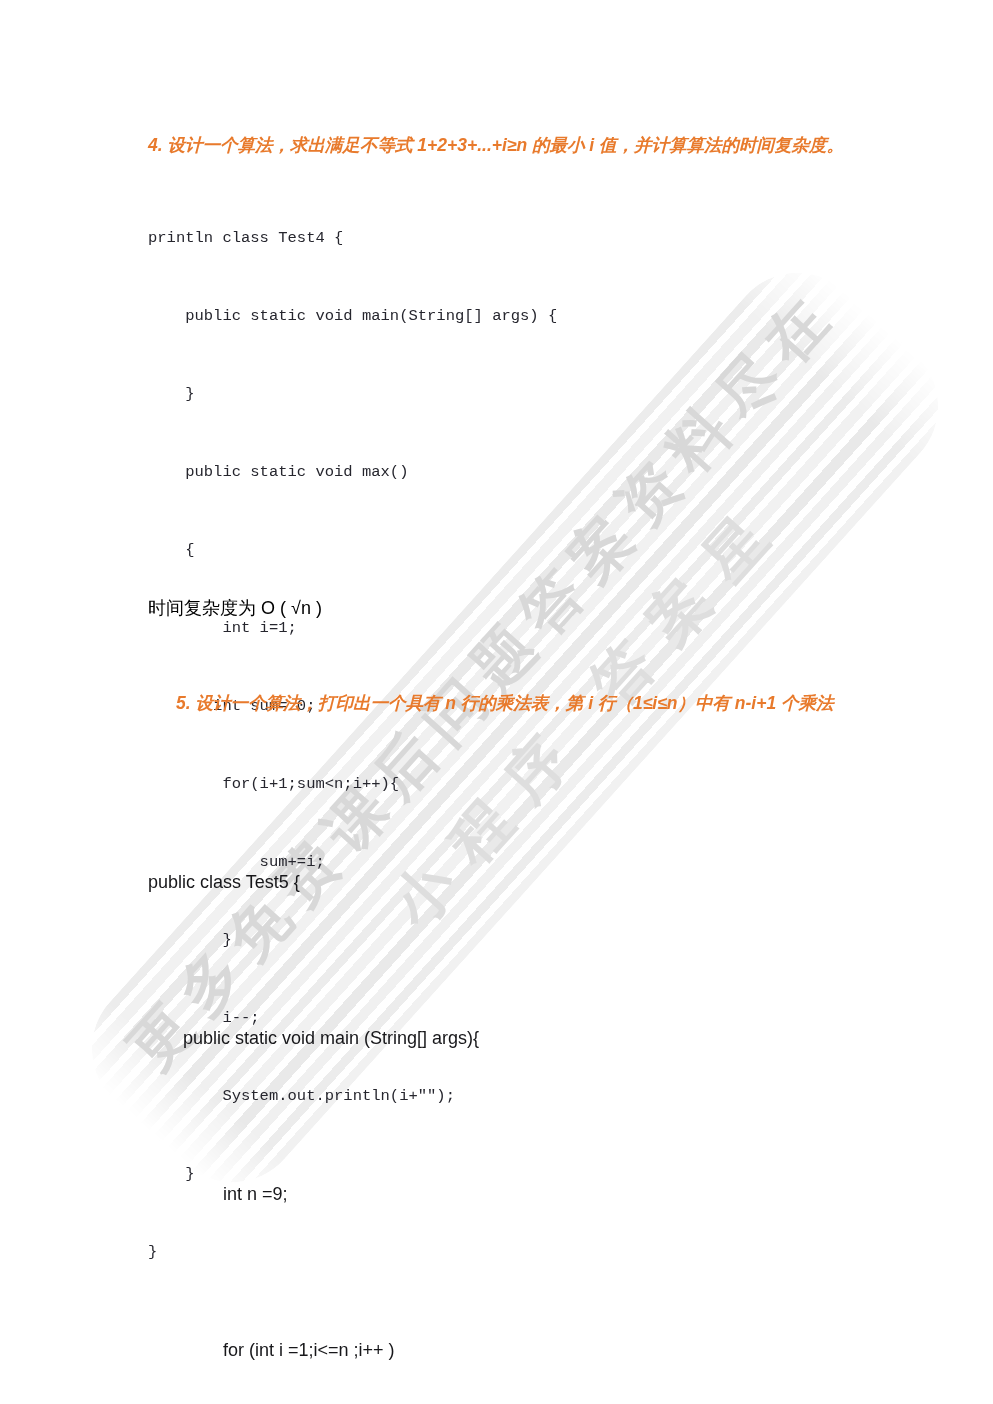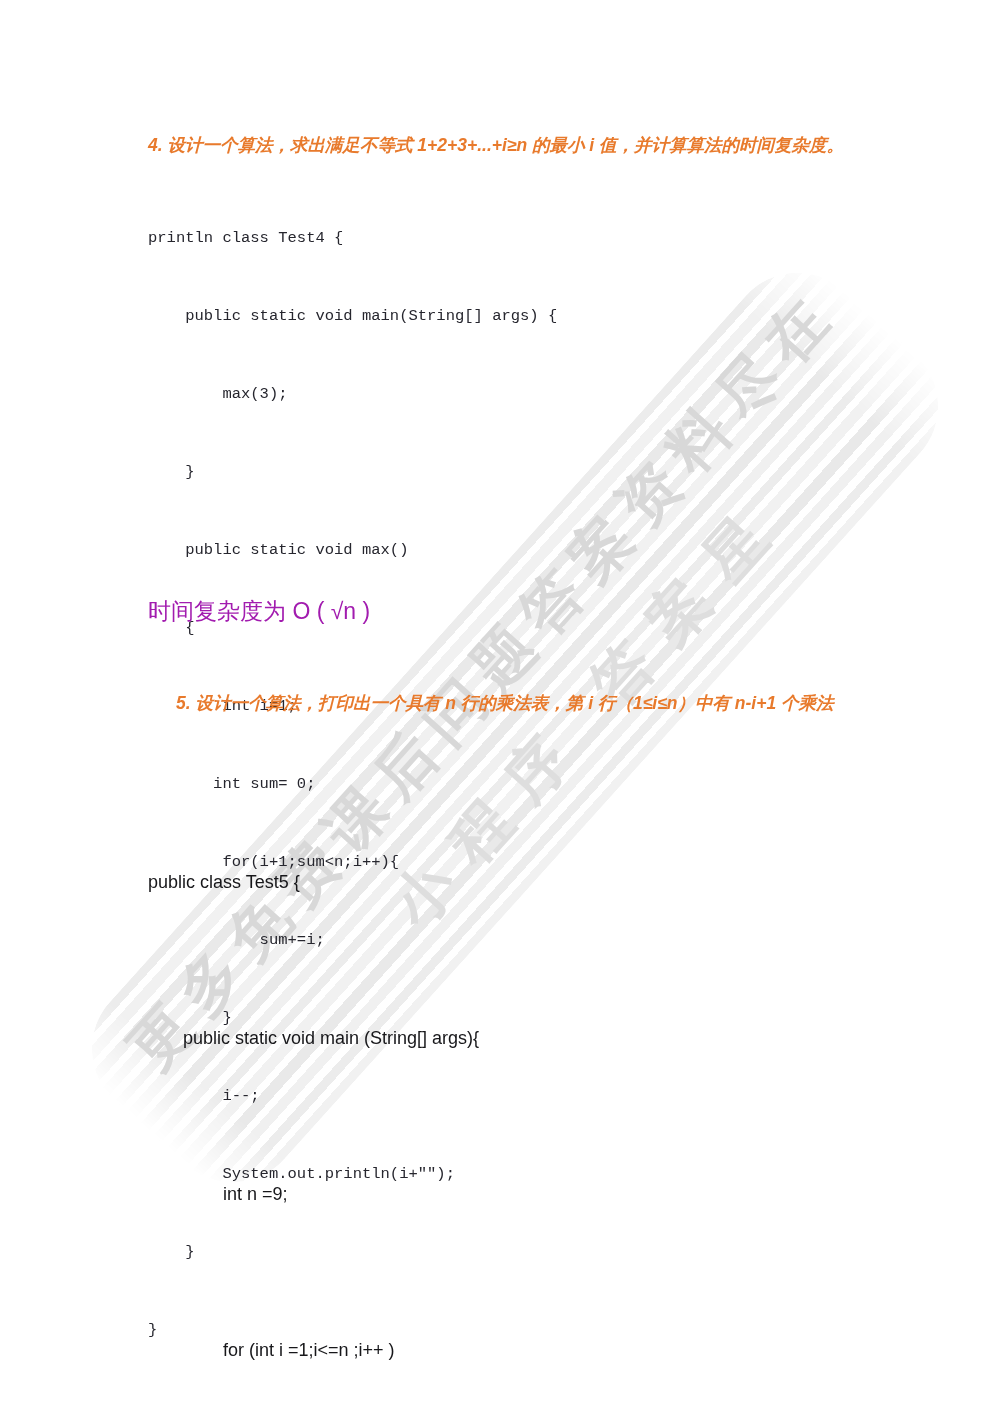--- a/index.html
+++ b/index.html
@@ -85,23 +85,23 @@
     font-family: "Liberation Mono", monospace;
     font-size: 15.5px;
     line-height: 26px;
     color: #26262e;
     white-space: pre;
   }
   .complexity {
     position: absolute;
     left: 148px;
     top: 596px;
-    font-size: 23px;
+    font-size: 18px;
     font-weight: 500;
-    color: #a21caf;
+    color: #000000;
     white-space: nowrap;
     font-family: "Liberation Sans", "DejaVu Sans", sans-serif;
   }
   .code-sans {
     position: absolute;
     left: 148px;
     top: 752px;
     font-family: "Liberation Sans", sans-serif;
     font-size: 18px;
     line-height: 52px;
@@ -121,21 +121,20 @@
     <div class="wm-line wm-line2">小程序 答案星</div>
   </div>
 
   <div class="content">
 
     <div class="q-heading" id="q4-heading">4. 设计一个算法，求出满足不等式 1+2+3+...+i≥n 的最小 i 值，并计算算法的时间复杂度。</div>
 
     <div class="code-mono">
       <div class="code-line">println class Test4 {</div>
       <div class="code-line">    public static void main(String[] args) {</div>
-      <div class="code-line">        max(3);</div>
       <div class="code-line">    }</div>
       <div class="code-line">    public static void max()</div>
       <div class="code-line">    {</div>
       <div class="code-line">        int i=1;</div>
       <div class="code-line">       int sum= 0;</div>
       <div class="code-line">        for(i+1;sum&lt;n;i++){</div>
       <div class="code-line">            sum+=i;</div>
       <div class="code-line">        }</div>
       <div class="code-line">        i--;</div>
       <div class="code-line">        System.out.println(i+″″);</div>

